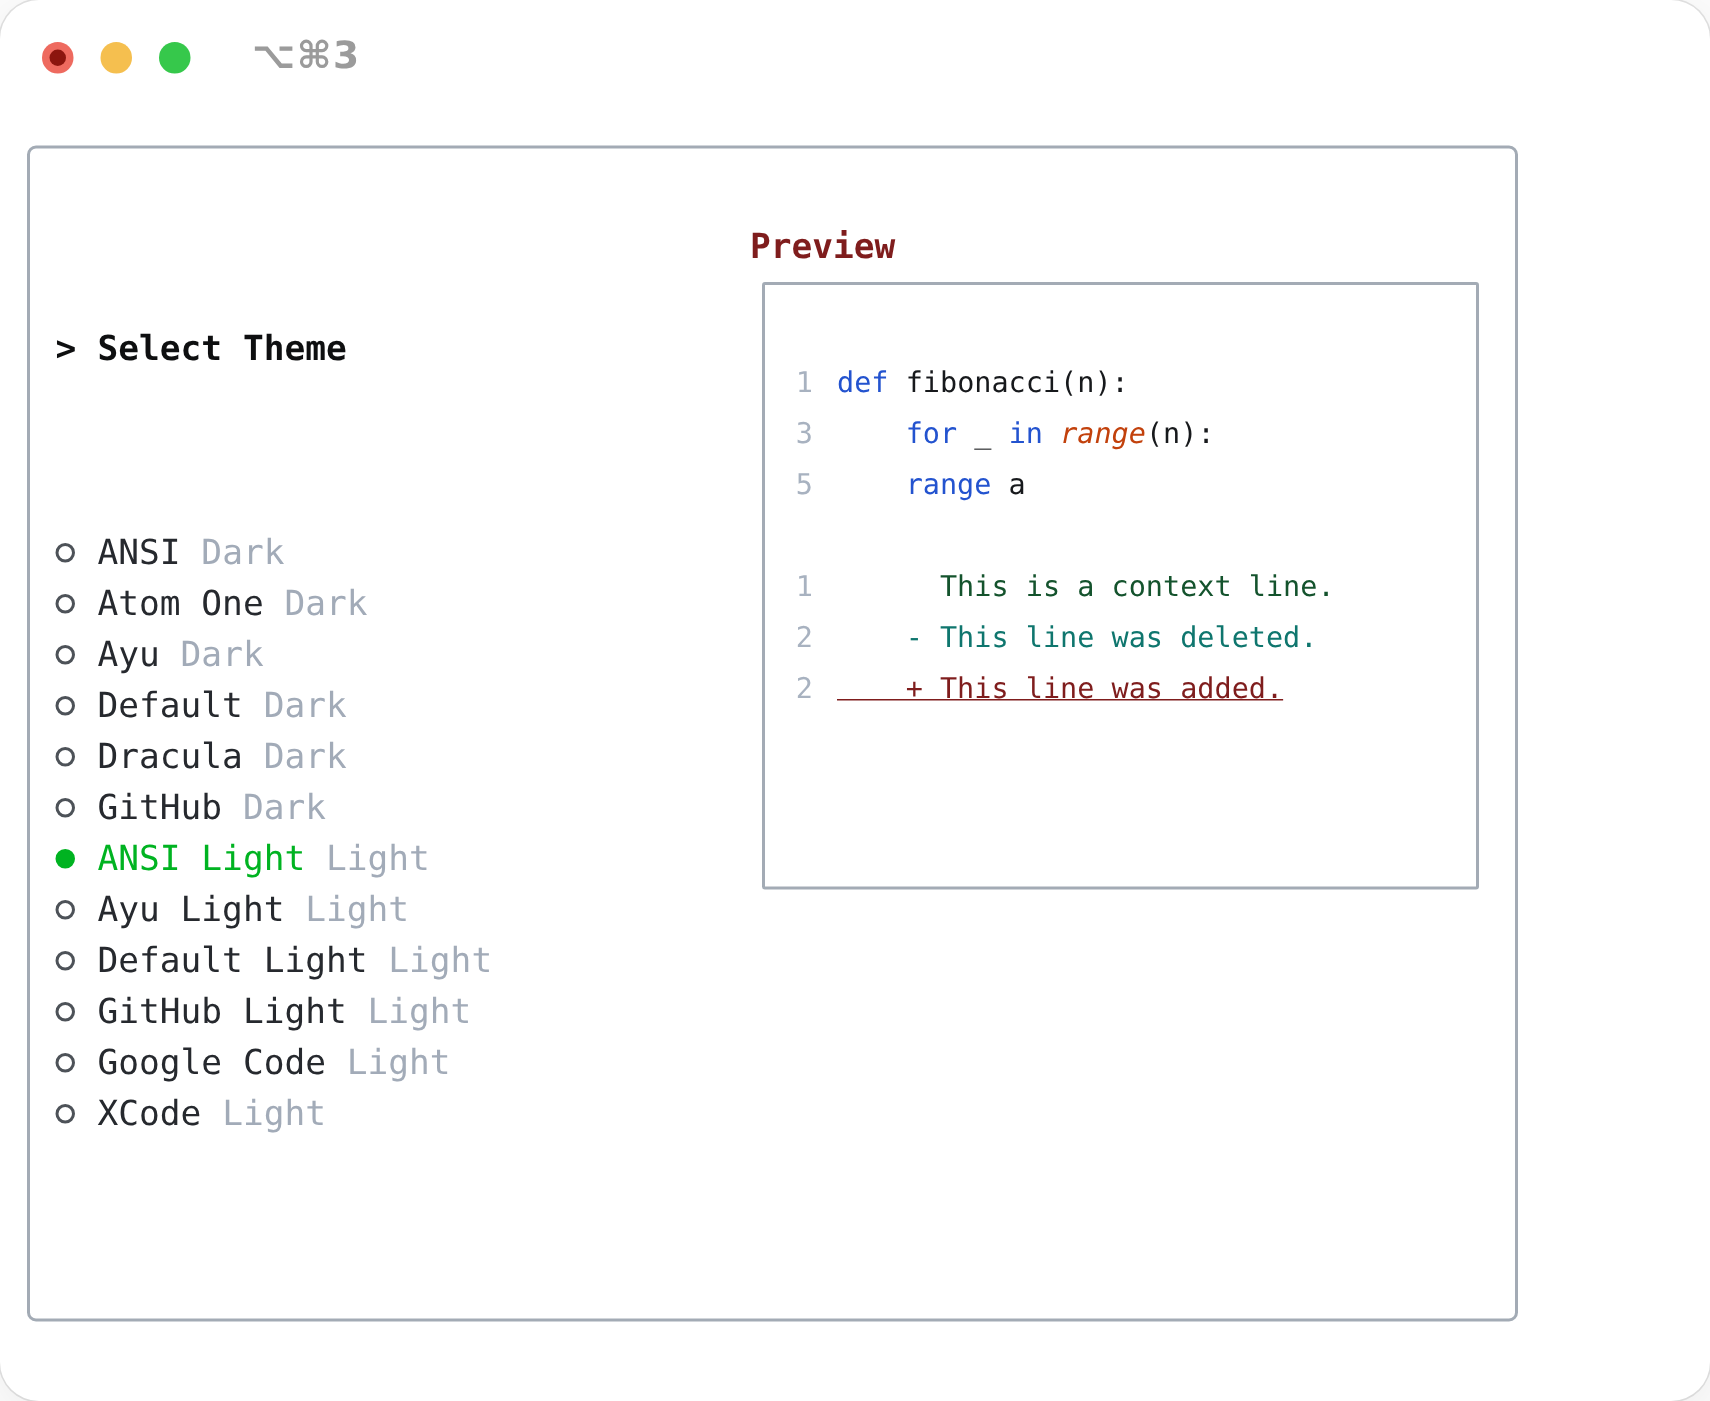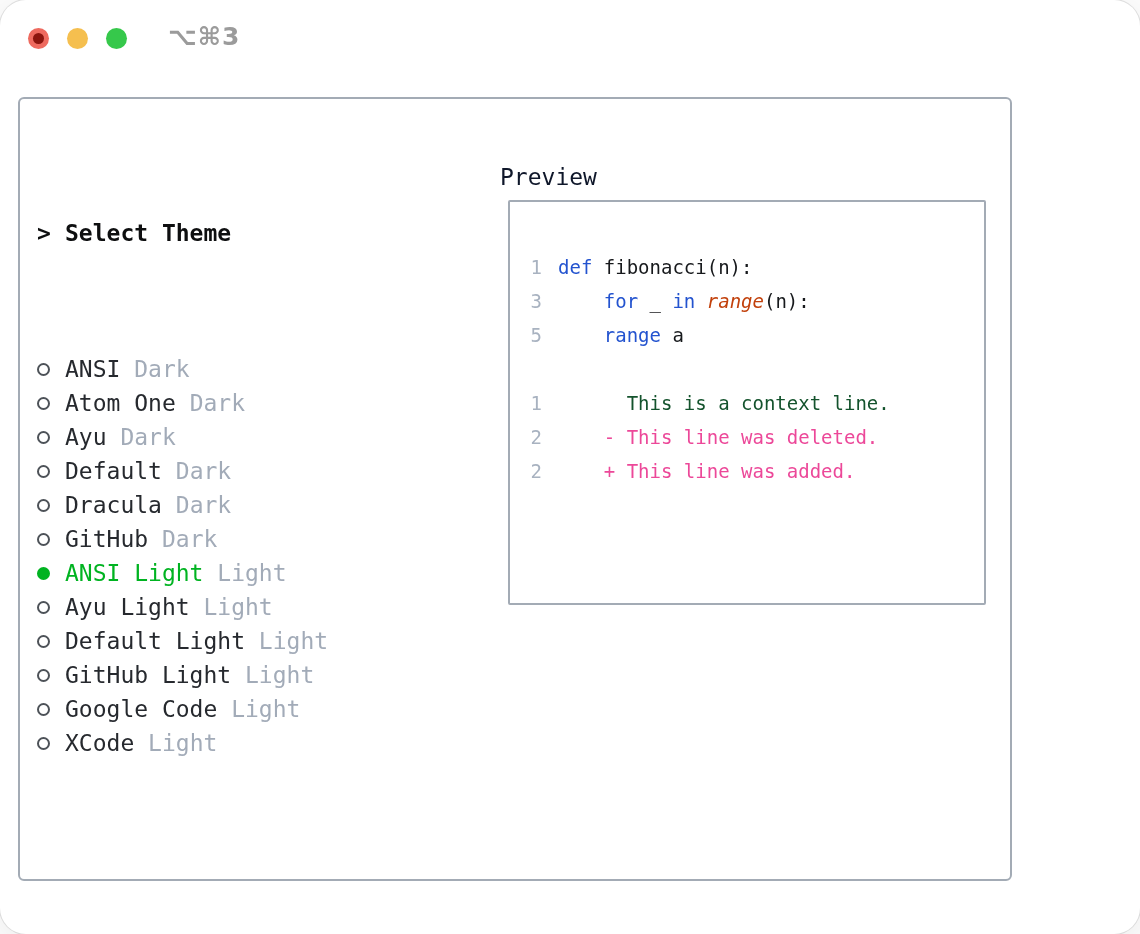--- a/index.html
+++ b/index.html
@@ -43,37 +43,37 @@
   }
   .circle.filled { background:#00b321; border-color:#00b321; }
   .hdr { font-weight:bold; color:#0e0f10; }
   .prefix { display:inline-block; width:28px; font-weight:bold; color:#0e0f10; }
   .name { color:#26292e; }
   .name.sel { color:#00b321; }
   .tag { color:#a2abb8; }
   .gap { height:34px; }
   
   .preview-header {
-    position:absolute; left:480px; top:61px; height:34px; line-height:34px;
-    font-size:23px; font-weight:normal; color:#0f172a;
+    position:absolute; left:480px; top:49px; height:34px; line-height:34px;
+    font-size:23px; font-weight:bold; color:#7f1d1d;
   }
   .preview-box {
-    position:absolute; left:488px; top:101px; width:478px; height:405px;
+    position:absolute; left:488px; top:89px; width:478px; height:405px;
     border:2px solid #a3abb5; border-radius:2px; background:#fff;
     padding:48px 0 0 20px; overflow:hidden;
   }
   .pline { height:34px; line-height:34px; font-size:19px; white-space:pre; }
   .ln { display:inline-block; width:12px; margin-right:16px; text-align:right; color:#a8b2c0; }
   .pl  { color:#17191c; }
   .kw  { color:#2353cf; }
   .fn  { color:#c2410c;font-style:italic; }
   .num { color:#00b321; }
   .ctx { color:#14532d; }
-  .del { color:#ec4899; }
-  .add { color:#ec4899; }
+  .del { color:#0f766e; }
+  .add { color:#7f1d1d;text-decoration:underline; }
 </style>
 </head>
 <body>
 
 <div class="window">
   <span class="tl tl-red">
       <span class="dot"></span>
     </span>
   <span class="tl tl-yellow"></span>
   <span class="tl tl-green"></span>

